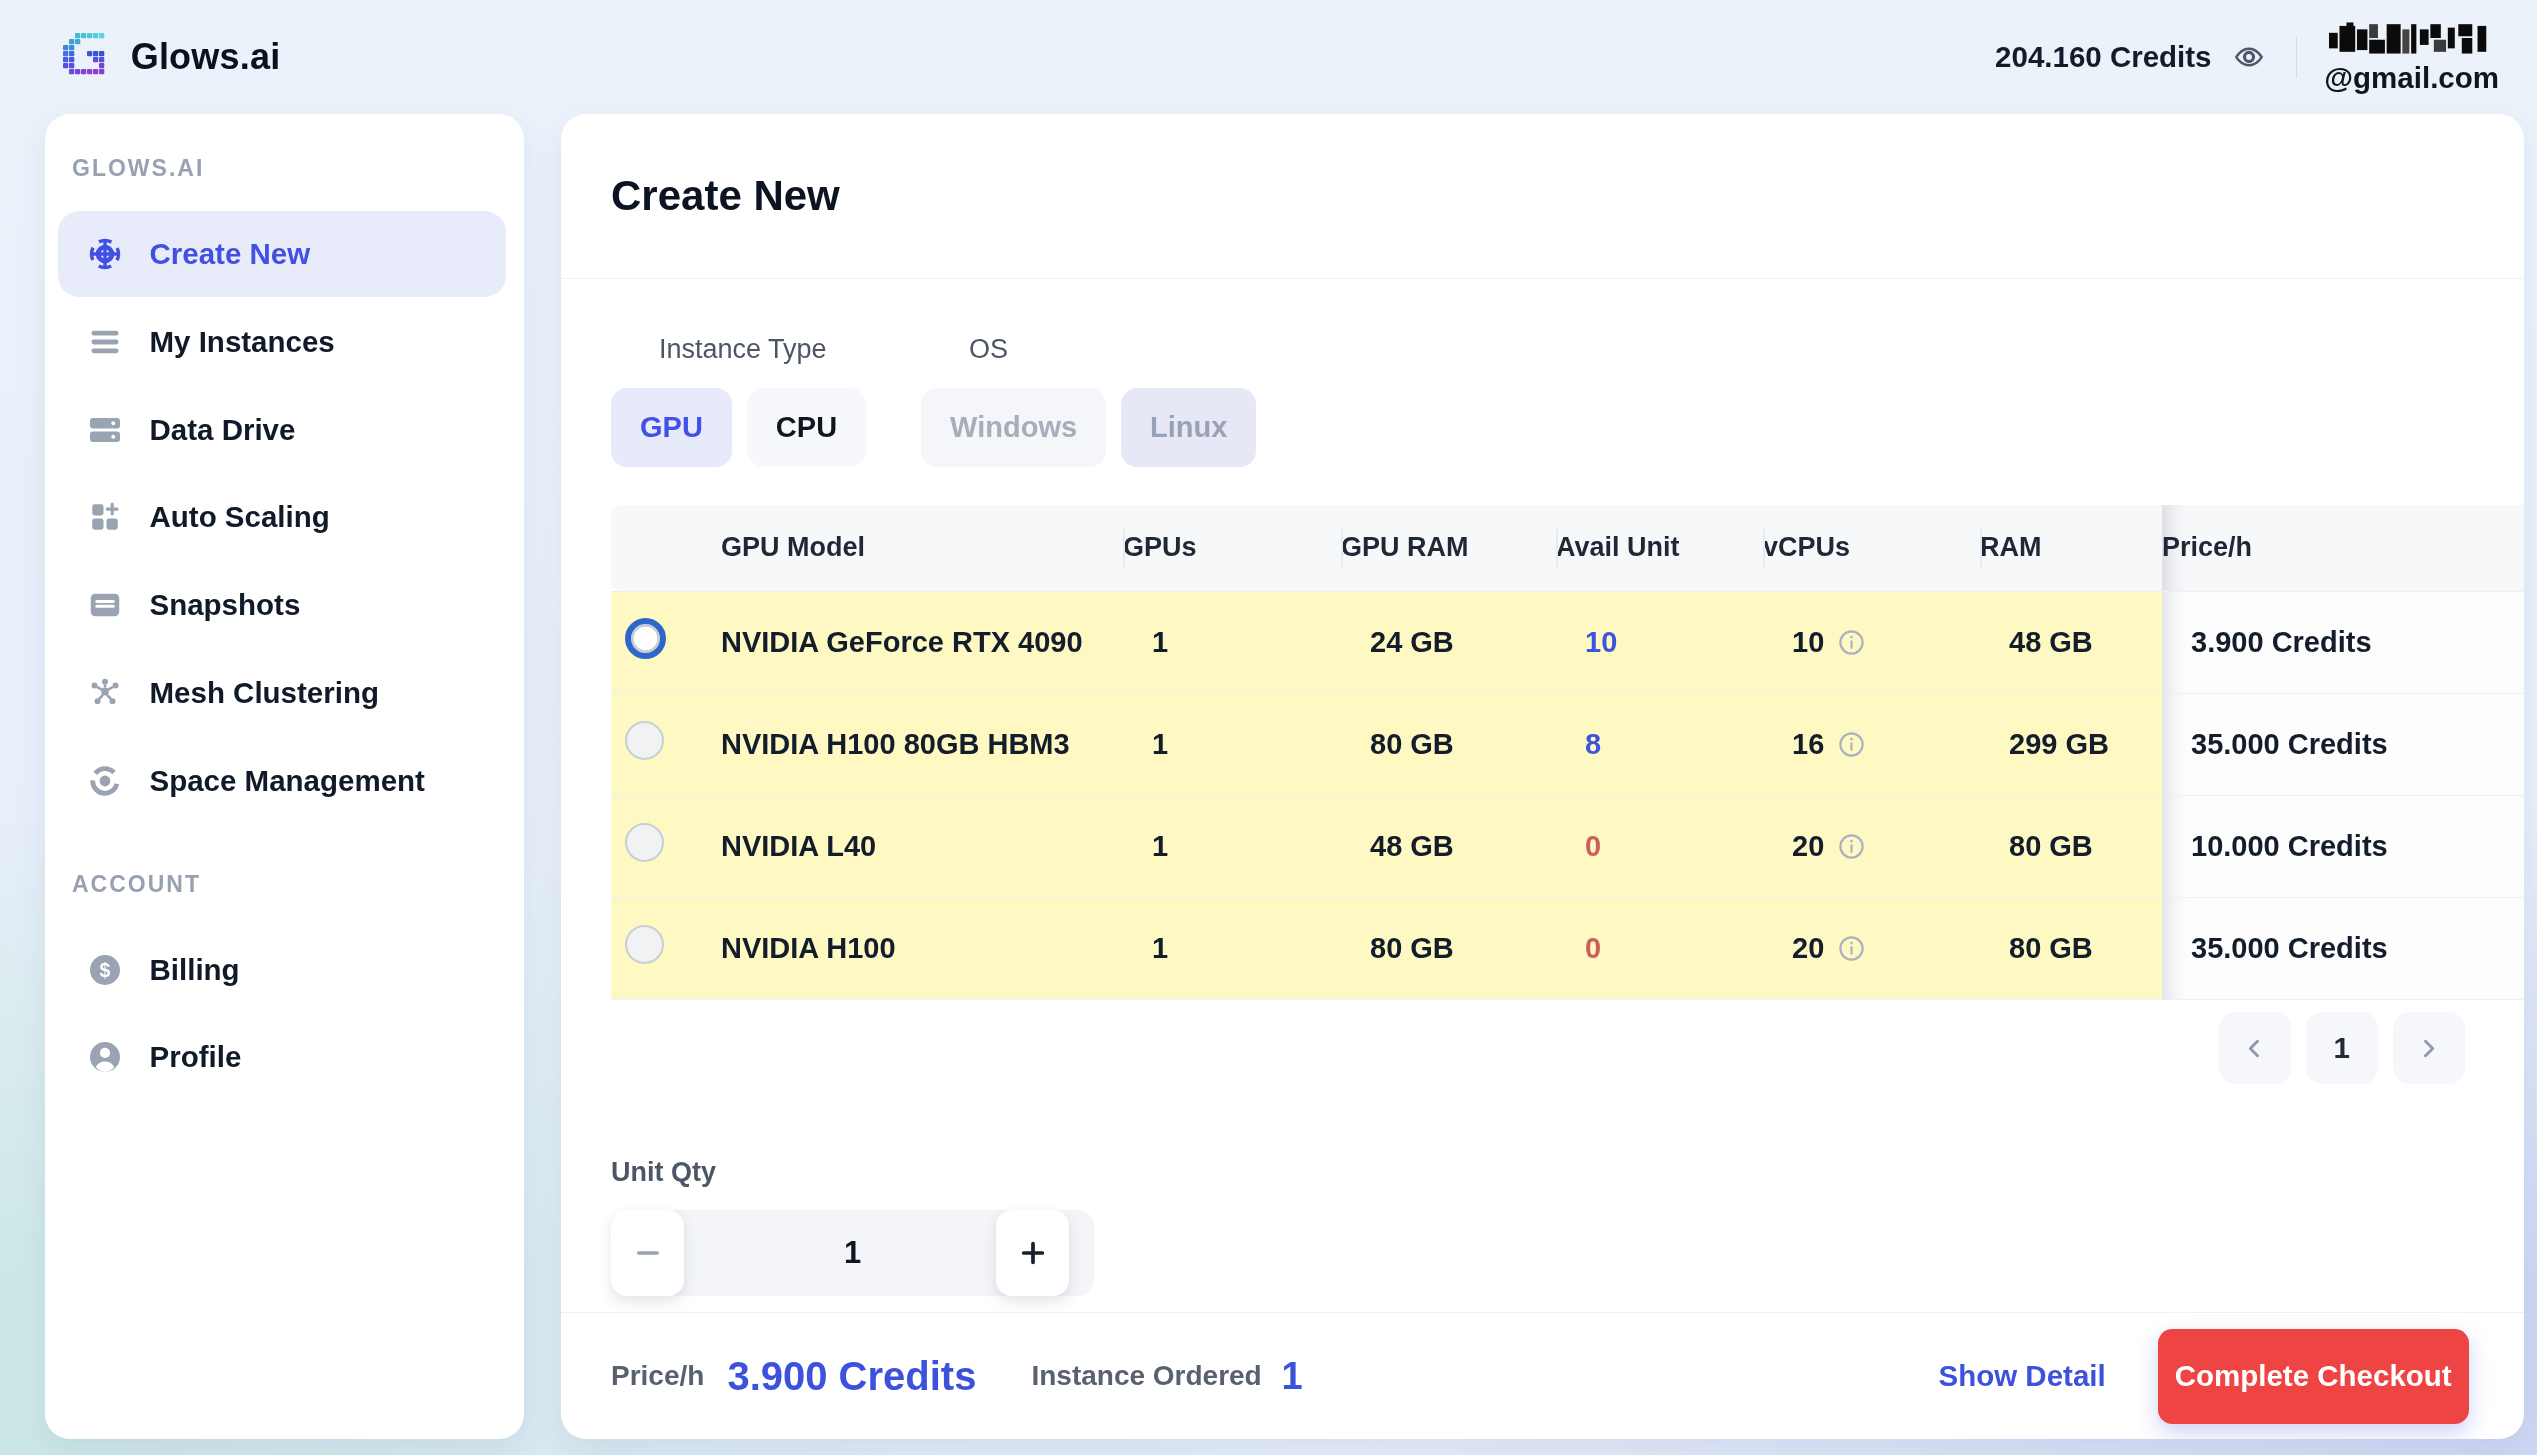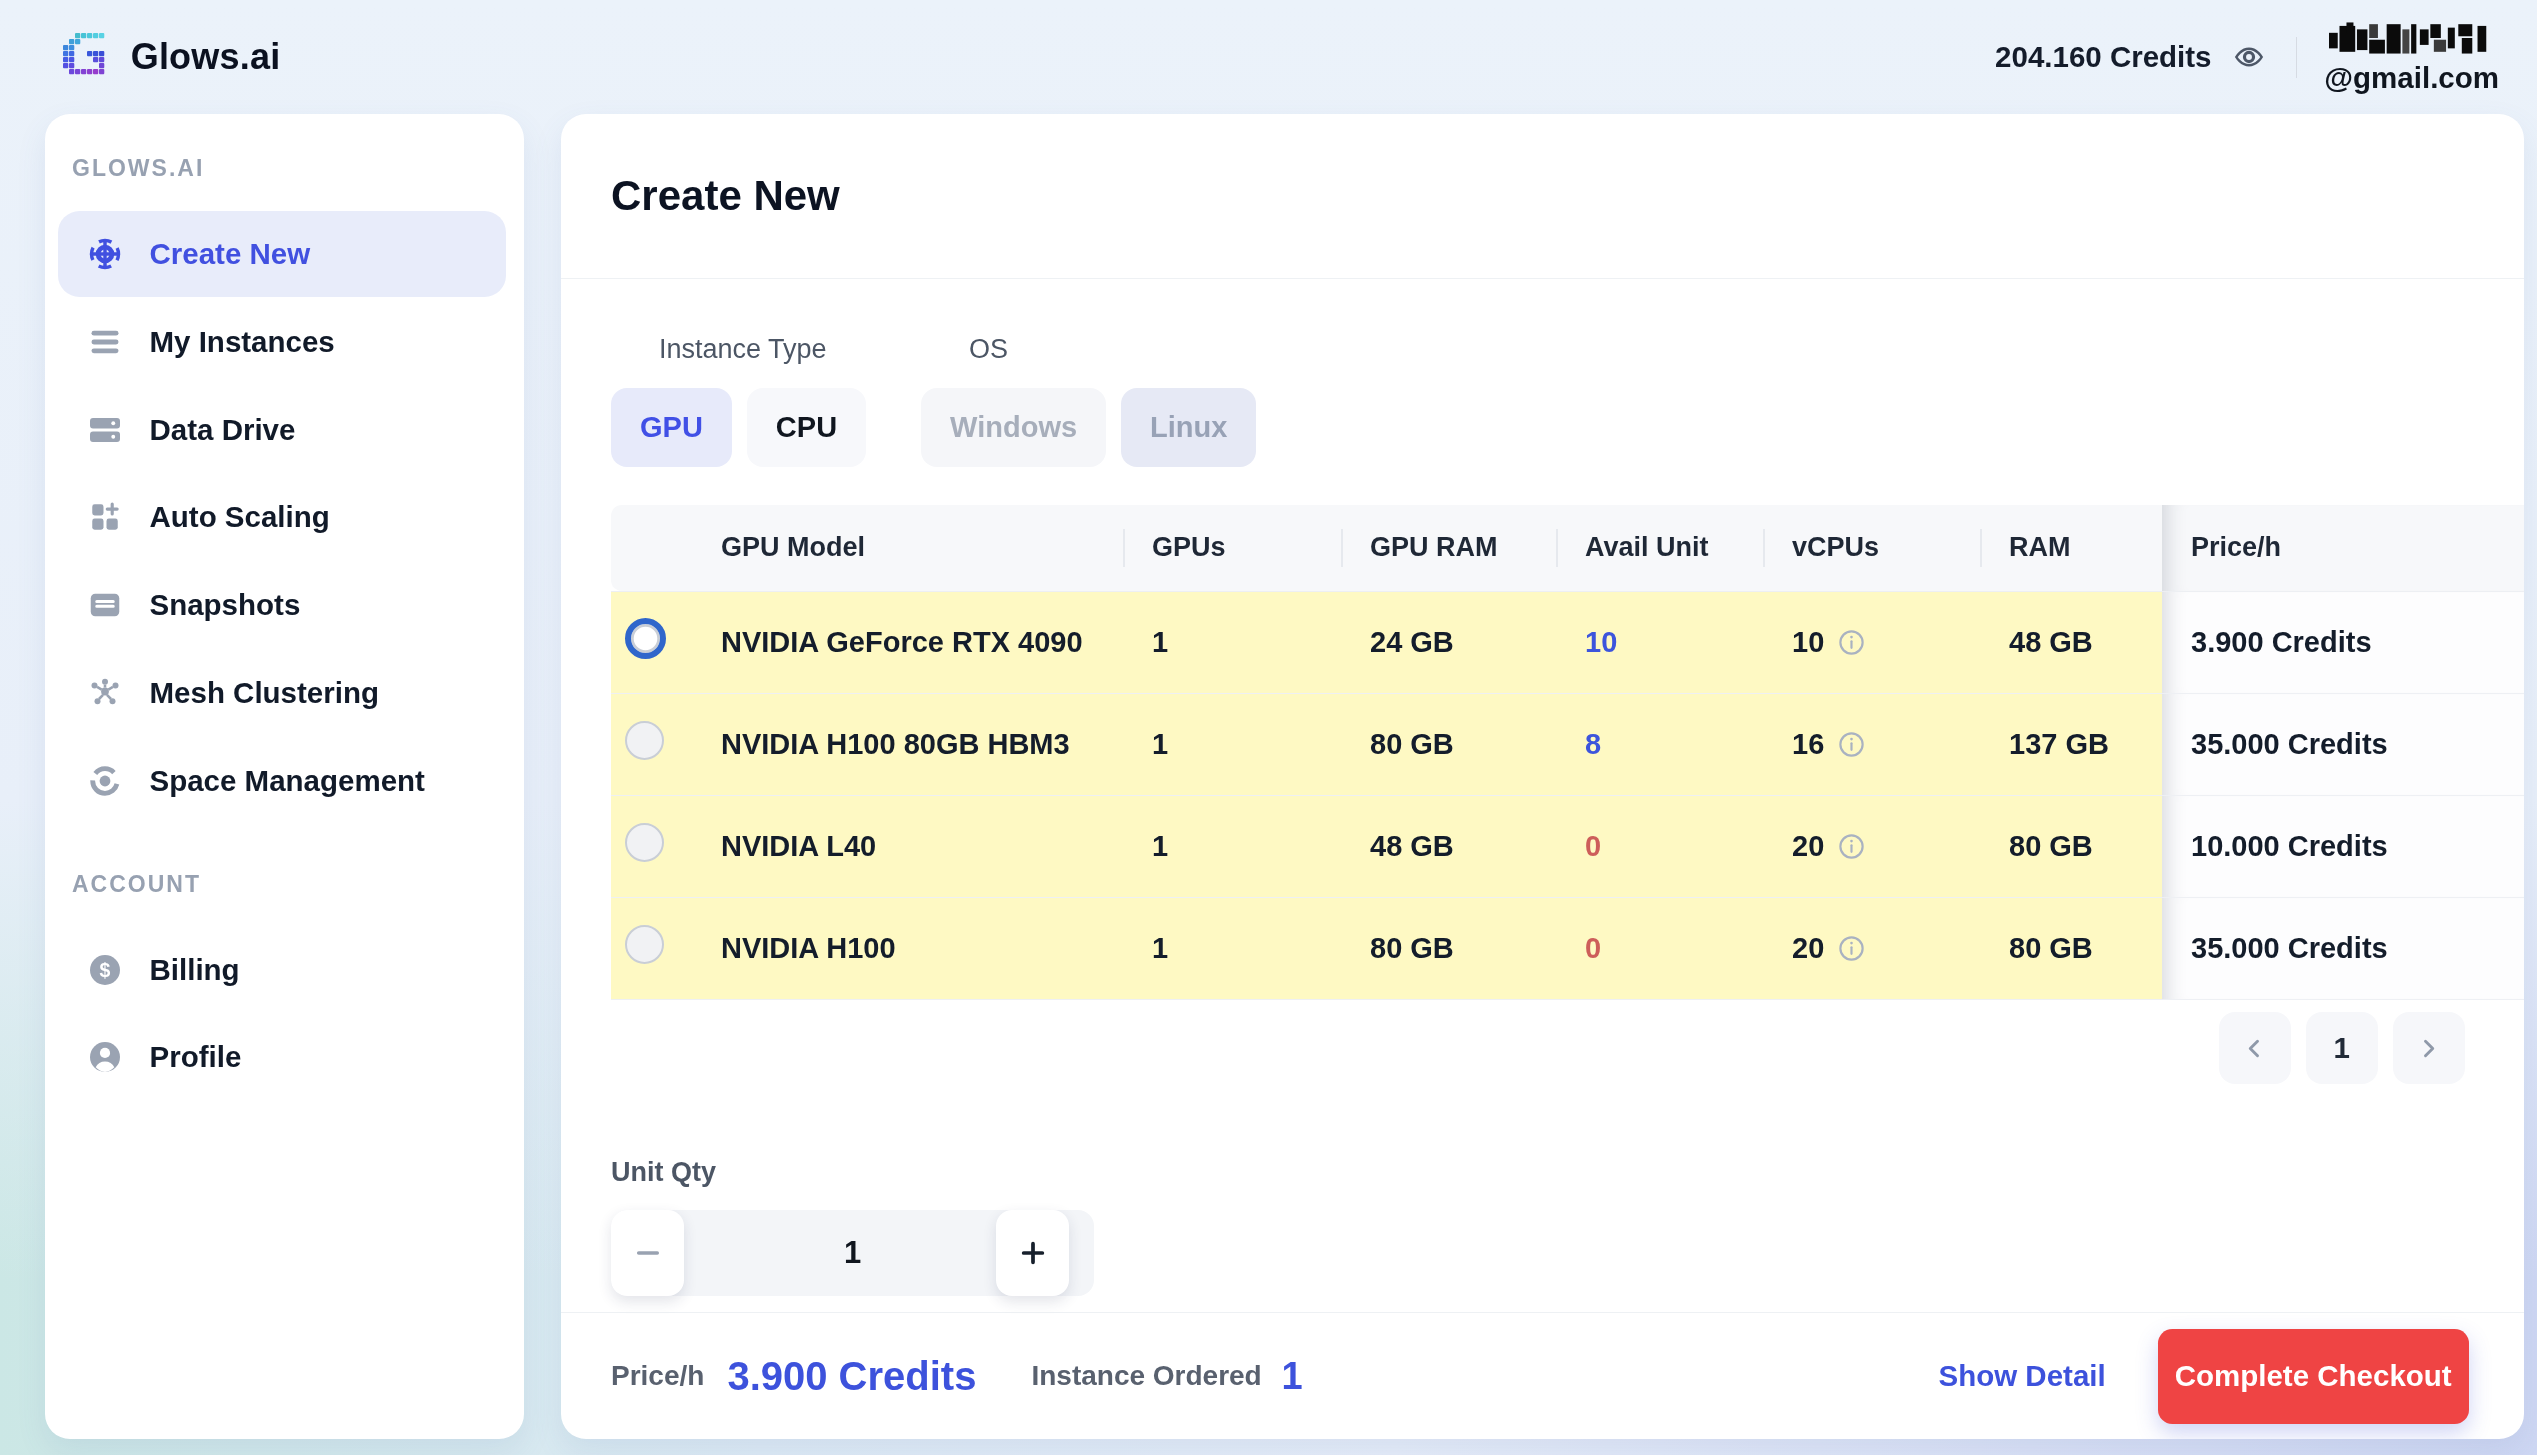--- a/index.html
+++ b/index.html
@@ -42,21 +42,21 @@
   .filters { display: flex; gap: 55px; margin: 55px 50px 0; }
   .filter-label { font-size: 27px; font-weight: 400; color: #4C5665; margin-bottom: 23px; margin-left: 48px; }
   .btn-row { display: flex; gap: 15px; }
   .seg-btn { height: 79px; padding: 0 29px; border: none; border-radius: 16px; font-family: inherit; font-size: 29px; font-weight: 700; cursor: pointer; background: #F7F8FB; color: #10161F; }
   .seg-btn.active { background: #E7EAFA; color: #4150E6; }
   .seg-btn.muted { background: #F5F6F9; color: #A7AEBB; }
   .seg-btn.muted-tint { background: #E6E9F5; color: #98A2B6; }
   
   .table-zone { margin: 38px 0 0 50px; }
   table { width: 100%; border-collapse: collapse; table-layout: fixed; }
-  thead th { height: 86px; background: #F7F8FA; font-size: 27px; font-weight: 700; color: #1F2836; text-align: left; padding-left: 29px; position: relative; border-bottom: 1.8px solid #EDEFF3; }
+  thead th { height: 86px; background: #F7F8FA; font-size: 27px; font-weight: 700; color: #1F2836; text-align: left; position: relative; border-bottom: 1.8px solid #EDEFF3; }
   thead th:first-child { border-radius: 10.7px 0 0 10.7px; }
   thead th.sep::before { content: ""; position: absolute; left: 0; top: 24px; width: 1.8px; height: 38px; background: #E6E9EE; }
   th.col-model, td.col-model { padding-left: 40px; }
   tbody td { height: 102px; font-size: 29px; font-weight: 700; color: #141D2B; padding-left: 29px; border-bottom: 1.8px solid #EEF0F4; background: #fef9c3; }
   tbody tr { cursor: pointer; }
   td.radio-cell, th.radio-cell { padding-left: 14.3px; }
   .price-col { box-shadow: inset 23px 0 19.7px -18px rgba(25,35,65,.16); }
   td.price-col { background: #FDFDFE; }
   .radio { display: inline-block; width: 39px; height: 39px; border-radius: 50%; background: #F1F2F4; border: 2.7px solid #C9CED6; }
   .radio.selected { background: #fff; border: 6.3px solid #2F66CB; box-shadow: inset 0 0 0 2.7px #C9CED6; width: 41px; height: 41px; }
@@ -346,21 +346,21 @@
                   <span>16</span>
                   <span class="info-icn">
                     <svg viewBox="0 0 24 24" fill="none" stroke="#A9B2C1" stroke-width="1.8">
                       <circle cx="12" cy="12" r="9.2"></circle>
                       <path d="M12 11v5.4" stroke-linecap="round"></path>
                       <circle cx="12" cy="7.5" r="1.1" fill="#A9B2C1" stroke="none"></circle>
                     </svg>
                   </span>
                 </span>
               </td>
-              <td class="col-ram">137 GB</td>
+              <td class="col-ram">299 GB</td>
               <td class="price-col">35.000 Credits</td>
             </tr>
             <tr>
               <td class="radio-cell"><span class="radio"></span></td>
               <td class="col-model">NVIDIA L40</td>
               <td class="col-gpus">1</td>
               <td class="col-gpuram">48 GB</td>
               <td class="col-avail avail-unavailable">0</td>
               <td class="col-vcpus">
                 <span class="vcpu-wrap">

